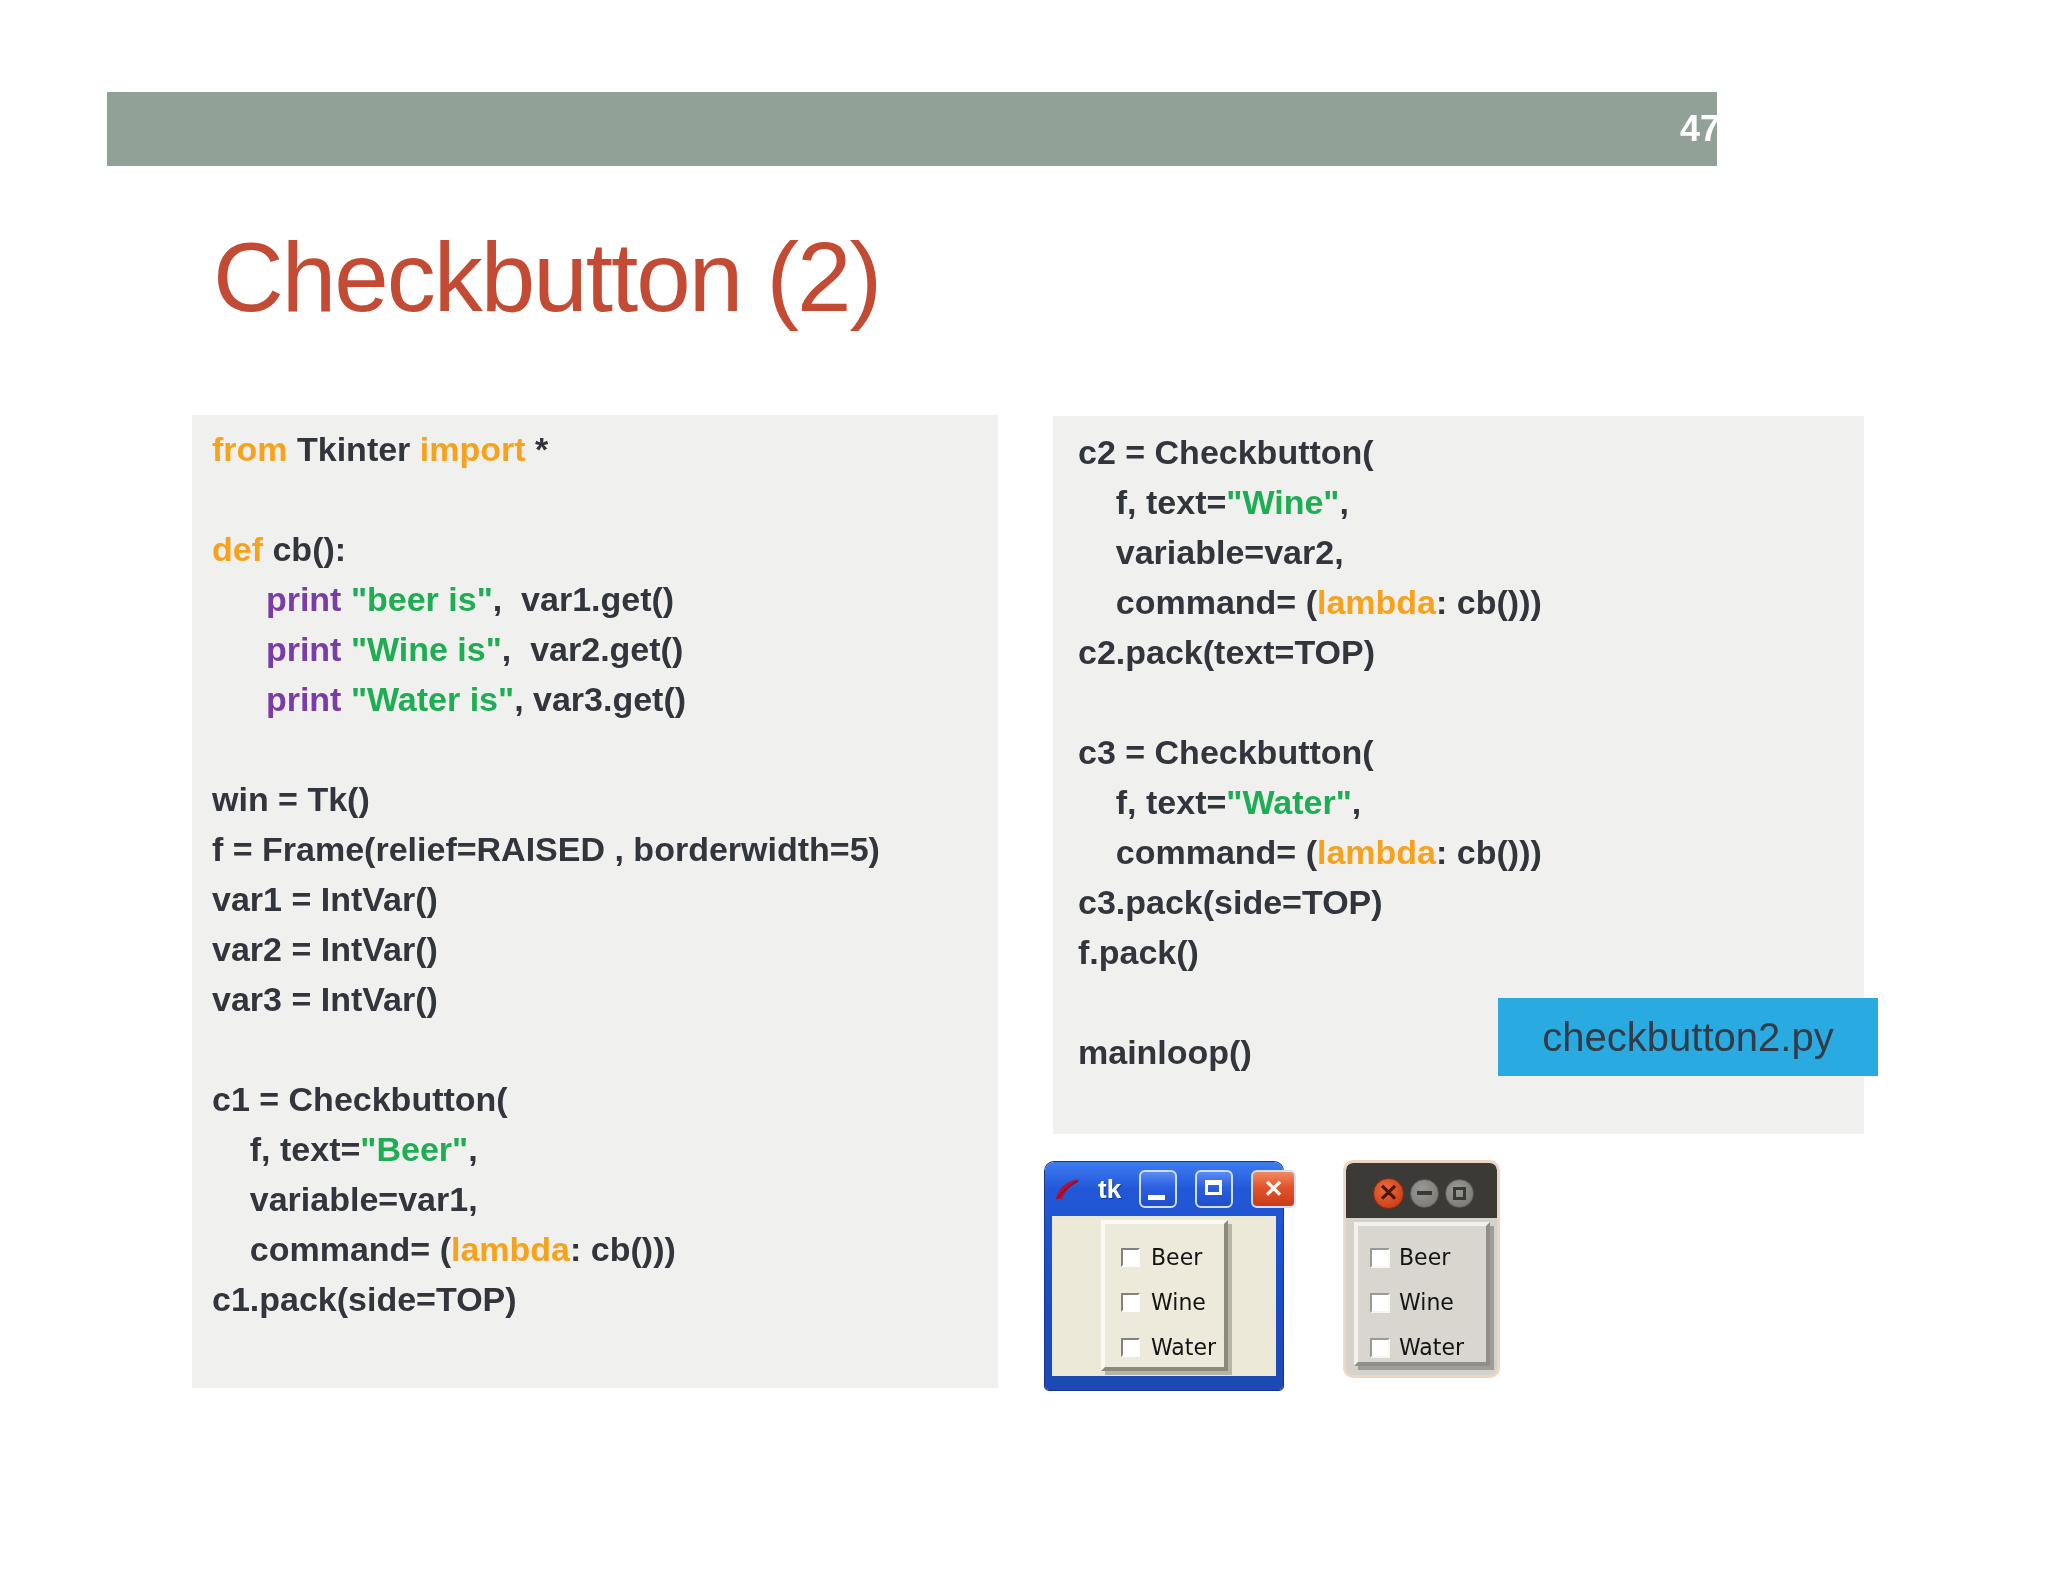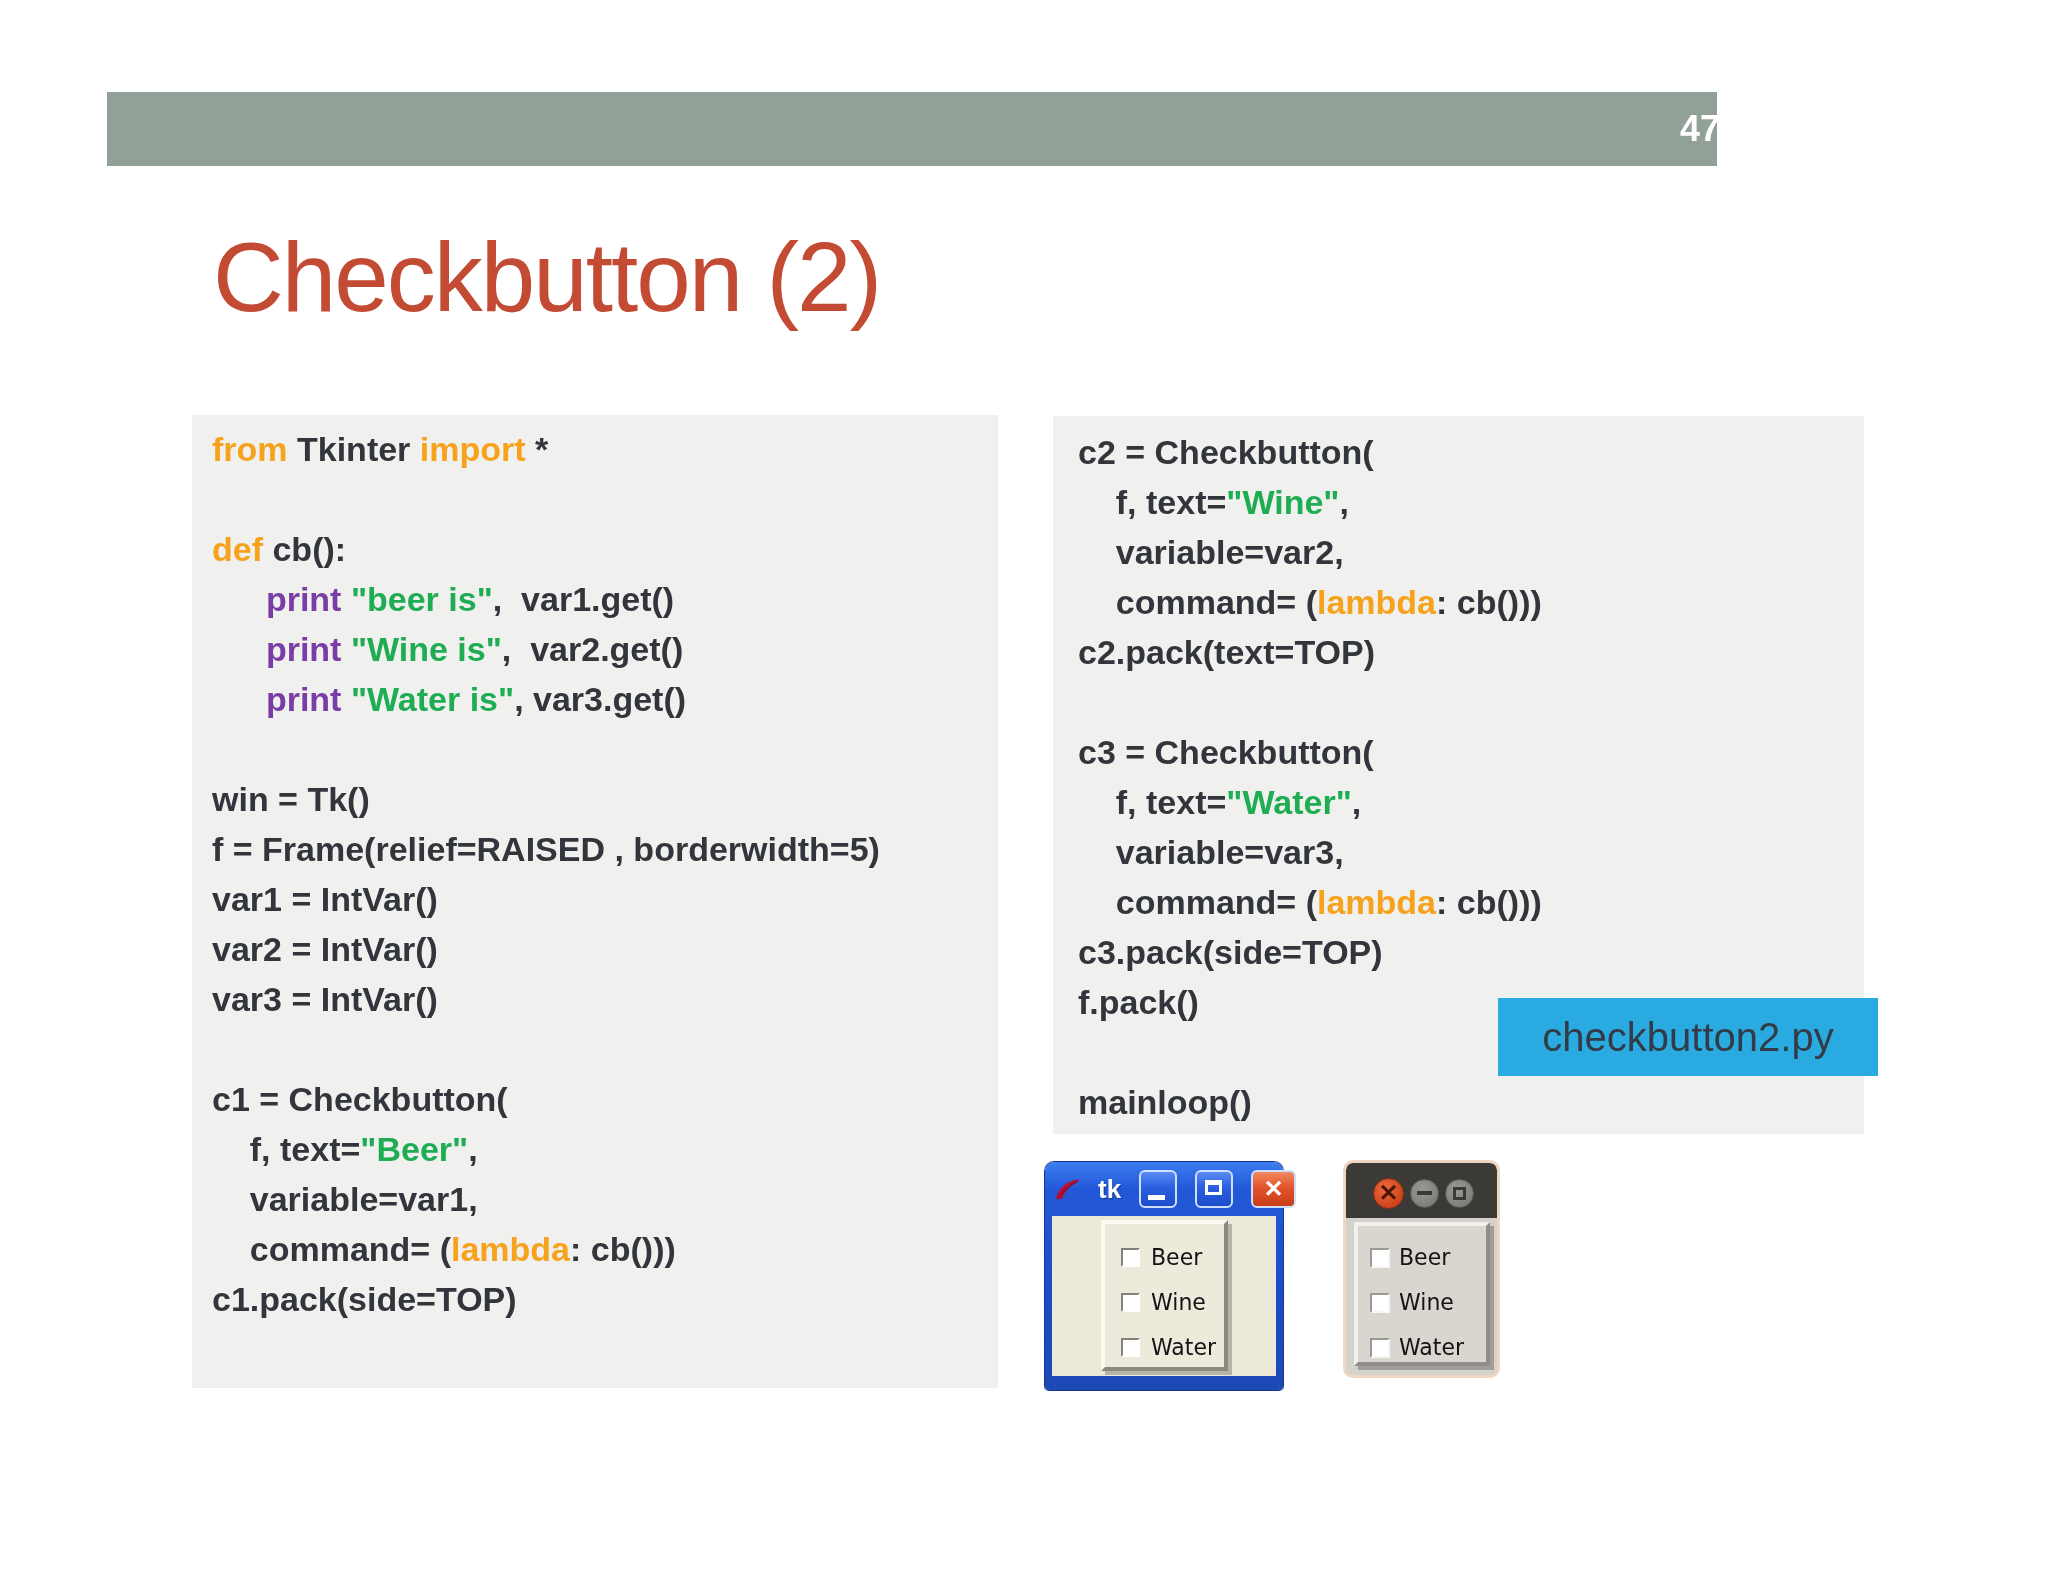--- a/index.html
+++ b/index.html
@@ -113,21 +113,20 @@
 
   <div class="code-block code-right">
       <div class="code-line"><span class="tok-pln">c2 = Checkbutton(</span></div>
       <div class="code-line"><span class="tok-pln">    f, text=</span><span class="tok-str">"Wine"</span><span class="tok-pln">,</span></div>
       <div class="code-line"><span class="tok-pln">    variable=var2,</span></div>
       <div class="code-line"><span class="tok-pln">    command= (</span><span class="tok-kw">lambda</span><span class="tok-pln">: cb()))</span></div>
       <div class="code-line"><span class="tok-pln">c2.pack(text=TOP)</span></div>
       <div class="code-line">&nbsp;</div>
       <div class="code-line"><span class="tok-pln">c3 = Checkbutton(</span></div>
       <div class="code-line"><span class="tok-pln">    f, text=</span><span class="tok-str">"Water"</span><span class="tok-pln">,</span></div>
-      <div class="code-line"><span class="tok-pln">    variable=var3,</span></div>
       <div class="code-line"><span class="tok-pln">    command= (</span><span class="tok-kw">lambda</span><span class="tok-pln">: cb()))</span></div>
       <div class="code-line"><span class="tok-pln">c3.pack(side=TOP)</span></div>
       <div class="code-line"><span class="tok-pln">f.pack()</span></div>
       <div class="code-line">&nbsp;</div>
       <div class="code-line"><span class="tok-pln">mainloop()</span></div>
     </div>
 
   <div class="file-label">checkbutton2.py</div>
 
   <div class="win-xp">

